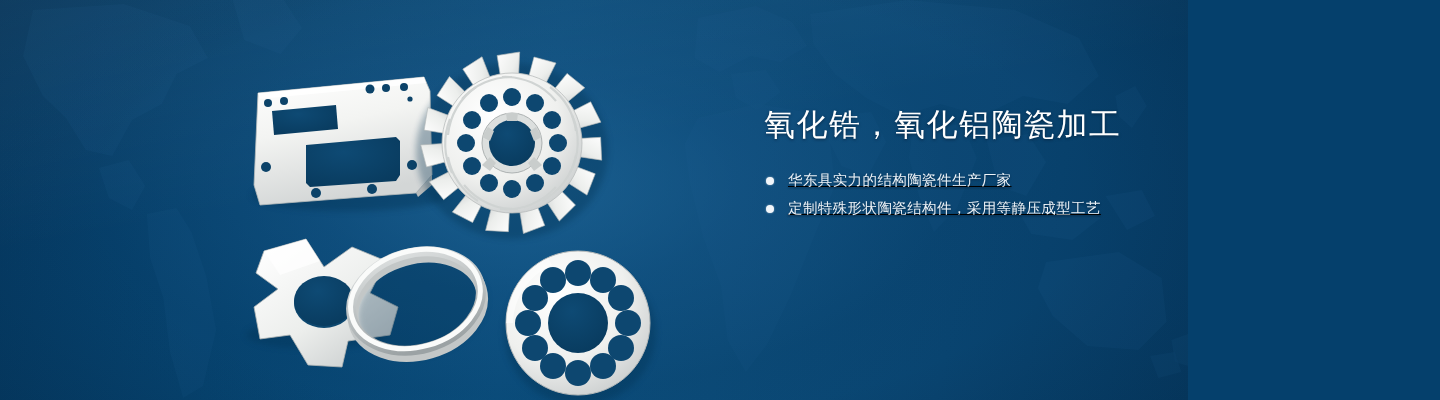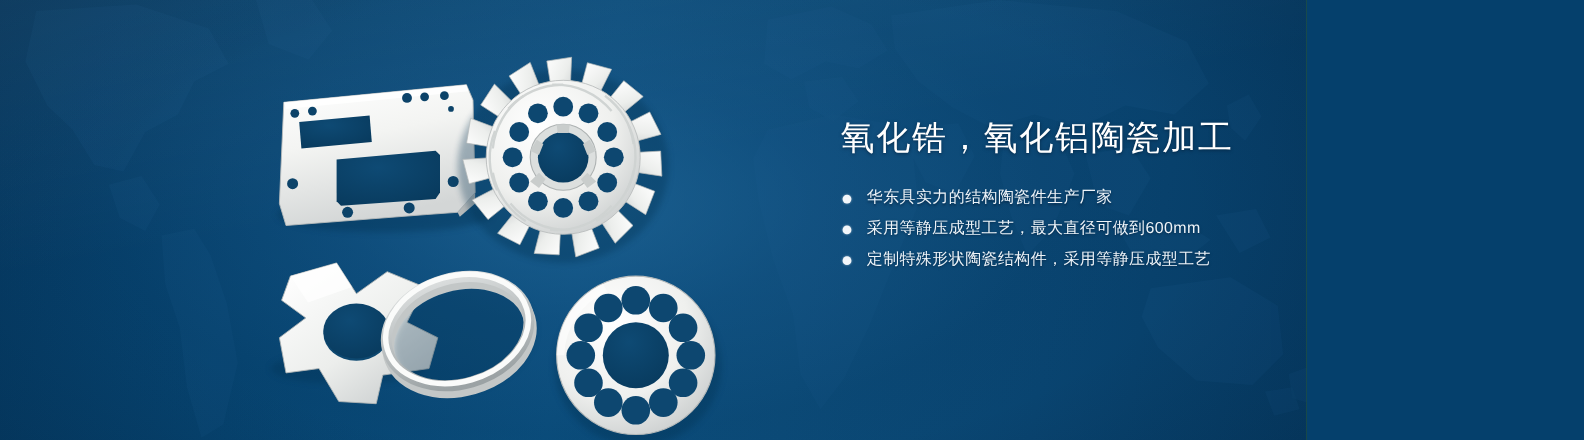--- a/index.html
+++ b/index.html
@@ -4,21 +4,21 @@
 <title>Ceramic Banner</title>
 <style>
   html,body{margin:0;padding:0;}
   body{
     width:1440px;height:400px;overflow:hidden;
     font-family:"Liberation Sans","DejaVu Sans",sans-serif;
     background:#05406c;
   }
   .banner{
     position:relative;width:1188px;height:400px;overflow:hidden;
-    background:#4d7c0f;
+    background:#6d28d9;
   }
   
   .bg-base{
     position:absolute;inset:0;
     background:linear-gradient(100deg,#053a63 0%,#06436f 22%,#0a4d7c 45%,#0b4a77 62%,#094470 80%,#063b64 100%);
   }
   .bg-glow{
     position:absolute;inset:0;
     background:radial-gradient(ellipse 58% 85% at 44% 46%,
         rgba(40,110,160,0.55) 0%,
@@ -47,21 +47,21 @@
   .headline{
     margin:0;
     font-size:31px;line-height:42px;
     font-weight:400;
     color:#ffffff;
     letter-spacing:1.5px;
     text-shadow:0 1px 3px rgba(0,16,34,.55);
     white-space:nowrap;
   }
   .bullets{
-    list-style:none;margin:24px 0 0 2px;padding:0;
+    list-style:none;margin:24px 0 0 2px;padding:0;text-decoration:underline;
   }
   .bullets li{
     position:relative;
     padding-left:22px;
     margin-bottom:7px;
     font-size:14.5px;
     line-height:21px;
     color:#eef4f9;
     letter-spacing:.4px;
     white-space:nowrap;
@@ -311,22 +311,18 @@
 
   <div class="copy">
     <h1 class="headline">氧化锆，氧化铝陶瓷加工</h1>
     <ul class="bullets">
       <li>
         <span class="dot"></span>
         <span>华东具实力的结构陶瓷件生产厂家</span>
       </li>
       <li>
         <span class="dot"></span>
-        <span>采用等静压成型工艺，最大直径可做到600mm</span>
-      </li>
-      <li>
-        <span class="dot"></span>
         <span>定制特殊形状陶瓷结构件，采用等静压成型工艺</span>
       </li>
     </ul>
   </div>
 
 </div>
 
 </body></html>

